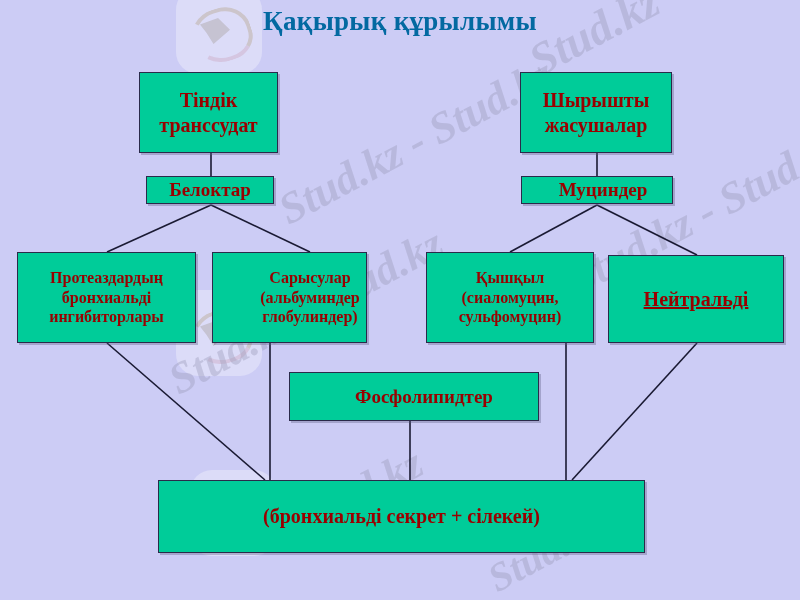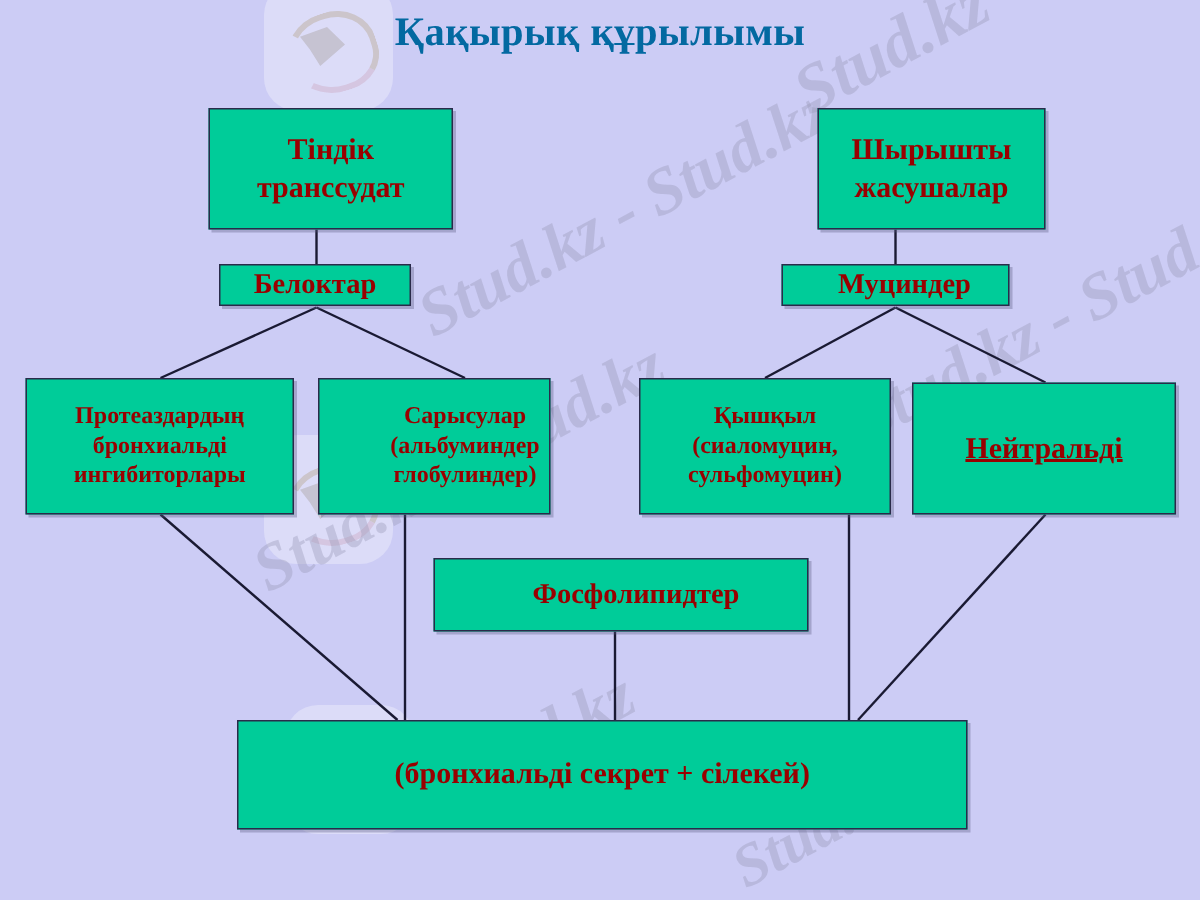--- a/index.html
+++ b/index.html
@@ -93,22 +93,22 @@
     width: 800px;
     text-align: center;
     color: #0369a1;
     font-weight: bold;
     font-size: 27px;
     letter-spacing: 0.3px;
     z-index: 12;
   }
 
   
-  #node-tindik        { left: 139px; top: 72px;  width: 163px; height: 81px;  font-size: 20px; }
-  #node-shyryshty     { left: 545px; top: 72px;  width: 152px; height: 81px;  font-size: 20px; }
+  #node-tindik        { left: 139px; top: 72px;  width: 139px; height: 81px;  font-size: 20px; }
+  #node-shyryshty     { left: 520px; top: 72px;  width: 152px; height: 81px;  font-size: 20px; }
   #node-beloktar      { left: 146px; top: 176px; width: 128px; height: 28px;  font-size: 19px; }
   #node-mutsinder     { left: 521px; top: 176px; width: 152px; height: 28px;  font-size: 19px; padding-left: 12px; }
   #node-proteaza      { left: 17px;  top: 252px; width: 179px; height: 91px;  font-size: 16px; }
   #node-sarysular     { left: 212px; top: 252px; width: 155px; height: 91px;  font-size: 16px; padding-left: 41px; }
   #node-qyshqyl       { left: 426px; top: 252px; width: 168px; height: 91px;  font-size: 16px; }
   #node-neytraldi     { left: 608px; top: 255px; width: 176px; height: 88px;  font-size: 20px; text-decoration: underline; }
   #node-fosfolipidter { left: 289px; top: 372px; width: 250px; height: 49px;  font-size: 19px; padding-left: 20px; }
   #node-qaqyryq       { left: 158px; top: 480px; width: 487px; height: 73px;  font-size: 21px; }
   #node-qaqyryq .ln2  { font-size: 20px; }
 </style>

